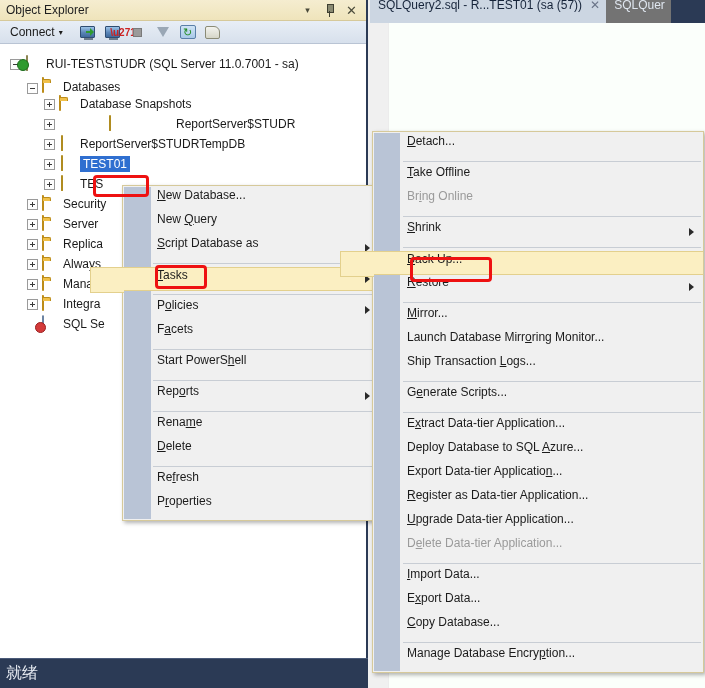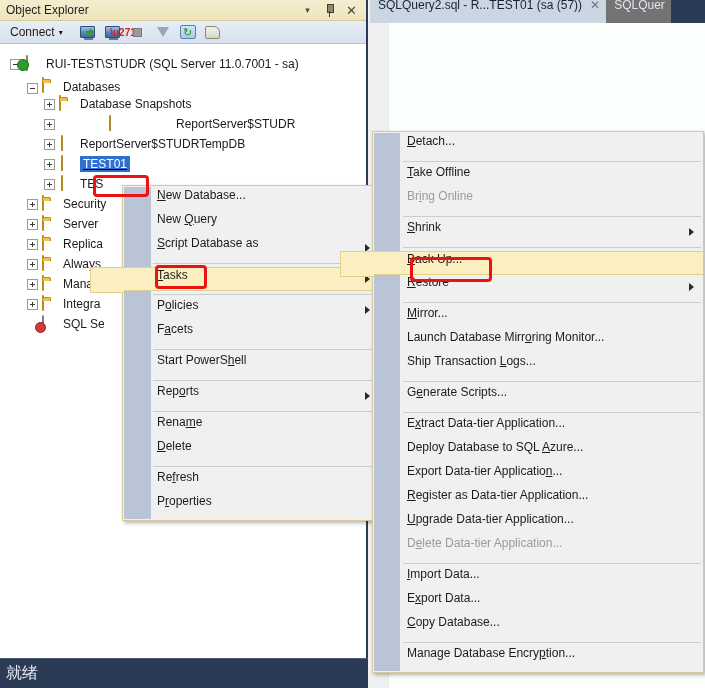--- a/index.html
+++ b/index.html
@@ -423,21 +423,21 @@
         <div class="node" style="padding-left: 44px; gap: 48px;">
           <span class="exp plus"></span>
           <span class="ic"><span class="ic-db"></span></span>
           <span class="lbl">ReportServer$STUDR</span>
         </div>
         <div class="node" style="padding-left: 44px;">
           <span class="exp plus"></span>
           <span class="ic"><span class="ic-db"></span></span>
           <span class="lbl">ReportServer$STUDRTempDB</span>
         </div>
-        <div class="node" style="padding-left: 44px; text-decoration: underline;">
+        <div class="node" style="padding-left: 44px;">
           <span class="exp plus"></span>
           <span class="ic"><span class="ic-db"></span></span>
           <span class="lbl selected">TEST01</span>
         </div>
         <div class="node" style="padding-left: 44px;">
           <span class="exp plus"></span>
           <span class="ic"><span class="ic-db"></span></span>
           <span class="lbl">TES</span>
         </div>
         <div class="node" style="padding-left: 27px;">

